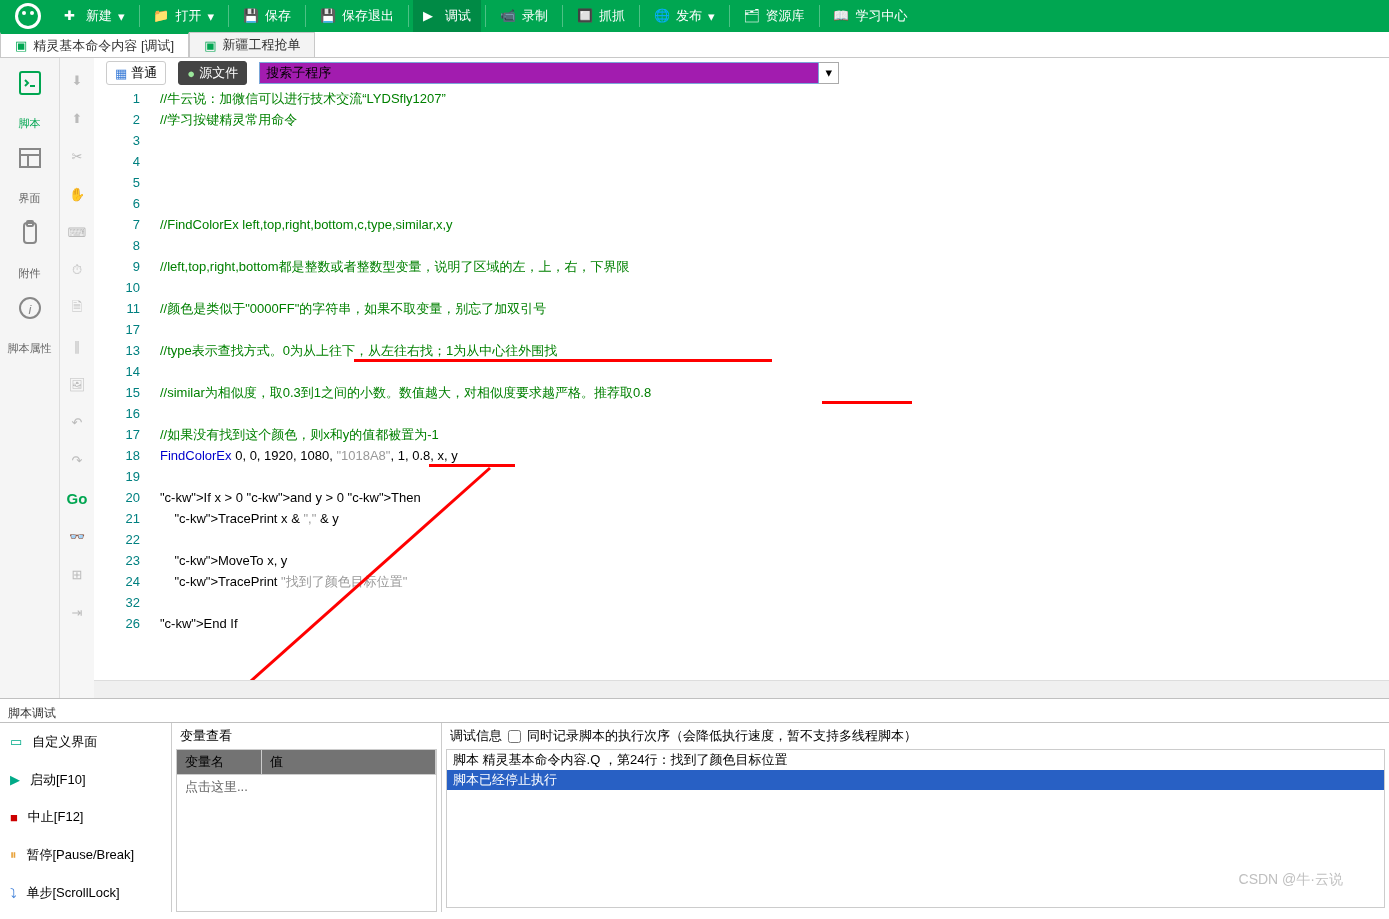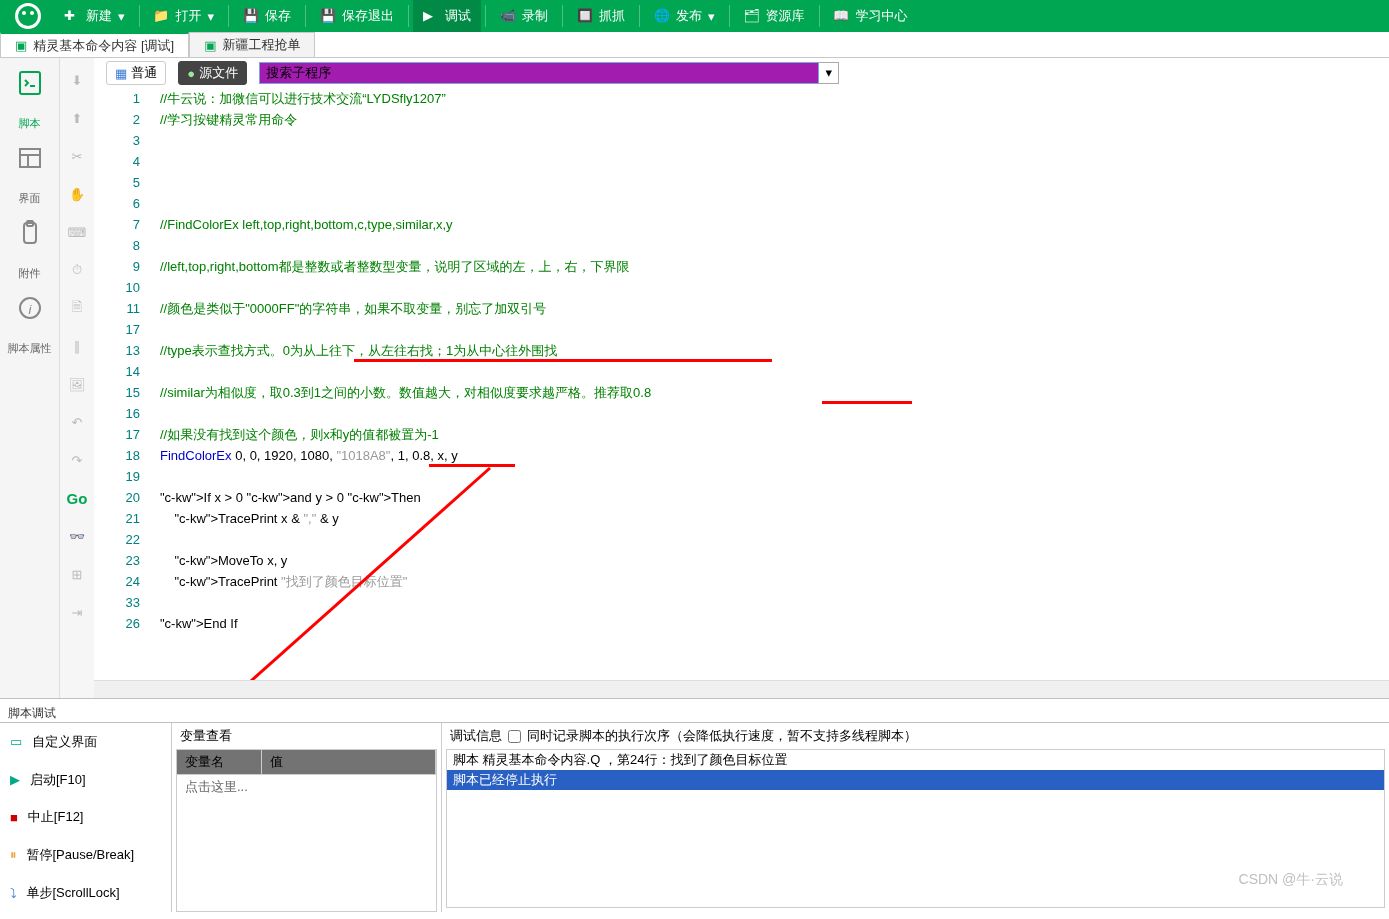--- a/index.html
+++ b/index.html
@@ -230,21 +230,21 @@
           <div>15</div>
           <div>16</div>
           <div>17</div>
           <div>18</div>
           <div>19</div>
           <div>20</div>
           <div>21</div>
           <div>22</div>
           <div>23</div>
           <div>24</div>
-          <div>33</div>
+          <div>32</div>
           <div>26</div>
         </div>
       <div class="codelines" id="codelines"><div class="l"><span class="c-comment">//牛云说：加微信可以进行技术交流“LYDSfly1207”</span></div><div class="l"><span class="c-comment">//学习按键精灵常用命令</span></div><div class="l"></div><div class="l"></div><div class="l"></div><div class="l"></div><div class="l"><span class="c-comment">//FindColorEx left,top,right,bottom,c,type,similar,x,y</span></div><div class="l"></div><div class="l"><span class="c-comment">//left,top,right,bottom都是整数或者整数型变量，说明了区域的左，上，右，下界限</span></div><div class="l"></div><div class="l"><span class="c-comment">//颜色是类似于"0000FF"的字符串，如果不取变量，别忘了加双引号</span></div><div class="l"></div><div class="l"><span class="c-comment">//type表示查找方式。0为从上往下，从左往右找；1为从中心往外围找</span></div><div class="l"></div><div class="l"><span class="c-comment">//similar为相似度，取0.3到1之间的小数。数值越大，对相似度要求越严格。推荐取0.8</span></div><div class="l"></div><div class="l"><span class="c-comment">//如果没有找到这个颜色，则x和y的值都被置为-1</span></div><div class="l"><span class="c-kw">FindColorEx</span> <span class="c-num">0</span>, <span class="c-num">0</span>, <span class="c-num">1920</span>, <span class="c-num">1080</span>, <span class="c-str">"1018A8"</span>, <span class="c-num">1</span>, <span class="c-num">0.8</span>, <span class="c-ident">x</span>, <span class="c-ident">y</span></div><div class="l"></div><div class="l"><span class="c-ident"><span class="&lt;span">"c-kw"</span>&gt;If</span> x &gt; 0 <span class="&lt;span">"c-kw"</span>&gt;and y &gt; 0 <span class="&lt;span">"c-kw"</span>&gt;Then</div><div class="l"><span class="c-ident">    <span class="&lt;span">"c-kw"</span>&gt;TracePrint</span> x &amp; <span class="c-str">","</span> &amp; y</div><div class="l"></div><div class="l"><span class="c-ident">    <span class="&lt;span">"c-kw"</span>&gt;MoveTo</span> x, y</div><div class="l"><span class="c-ident">    <span class="&lt;span">"c-kw"</span>&gt;TracePrint</span> <span class="c-str">"找到了颜色目标位置"</span></div><div class="l"></div><div class="l"><span class="c-ident"><span class="&lt;span">"c-kw"</span>&gt;End If</span></div>
         
         <div class="underline" style="top:271px; left:204px; width:418px;"></div>
         <div class="underline" style="top:313px; left:672px; width:90px;"></div>
         <div class="underline" style="top:376px; left:279px; width:86px;"></div>
         <svg class="annot" style="top:372px; left:-140px;" width="560" height="420">
           <line x1="480" y1="8" x2="40" y2="400" stroke="#ff0000" stroke-width="3"></line>
           <polygon points="40,400 60,378 50,400 68,392" fill="#ff0000"></polygon>

